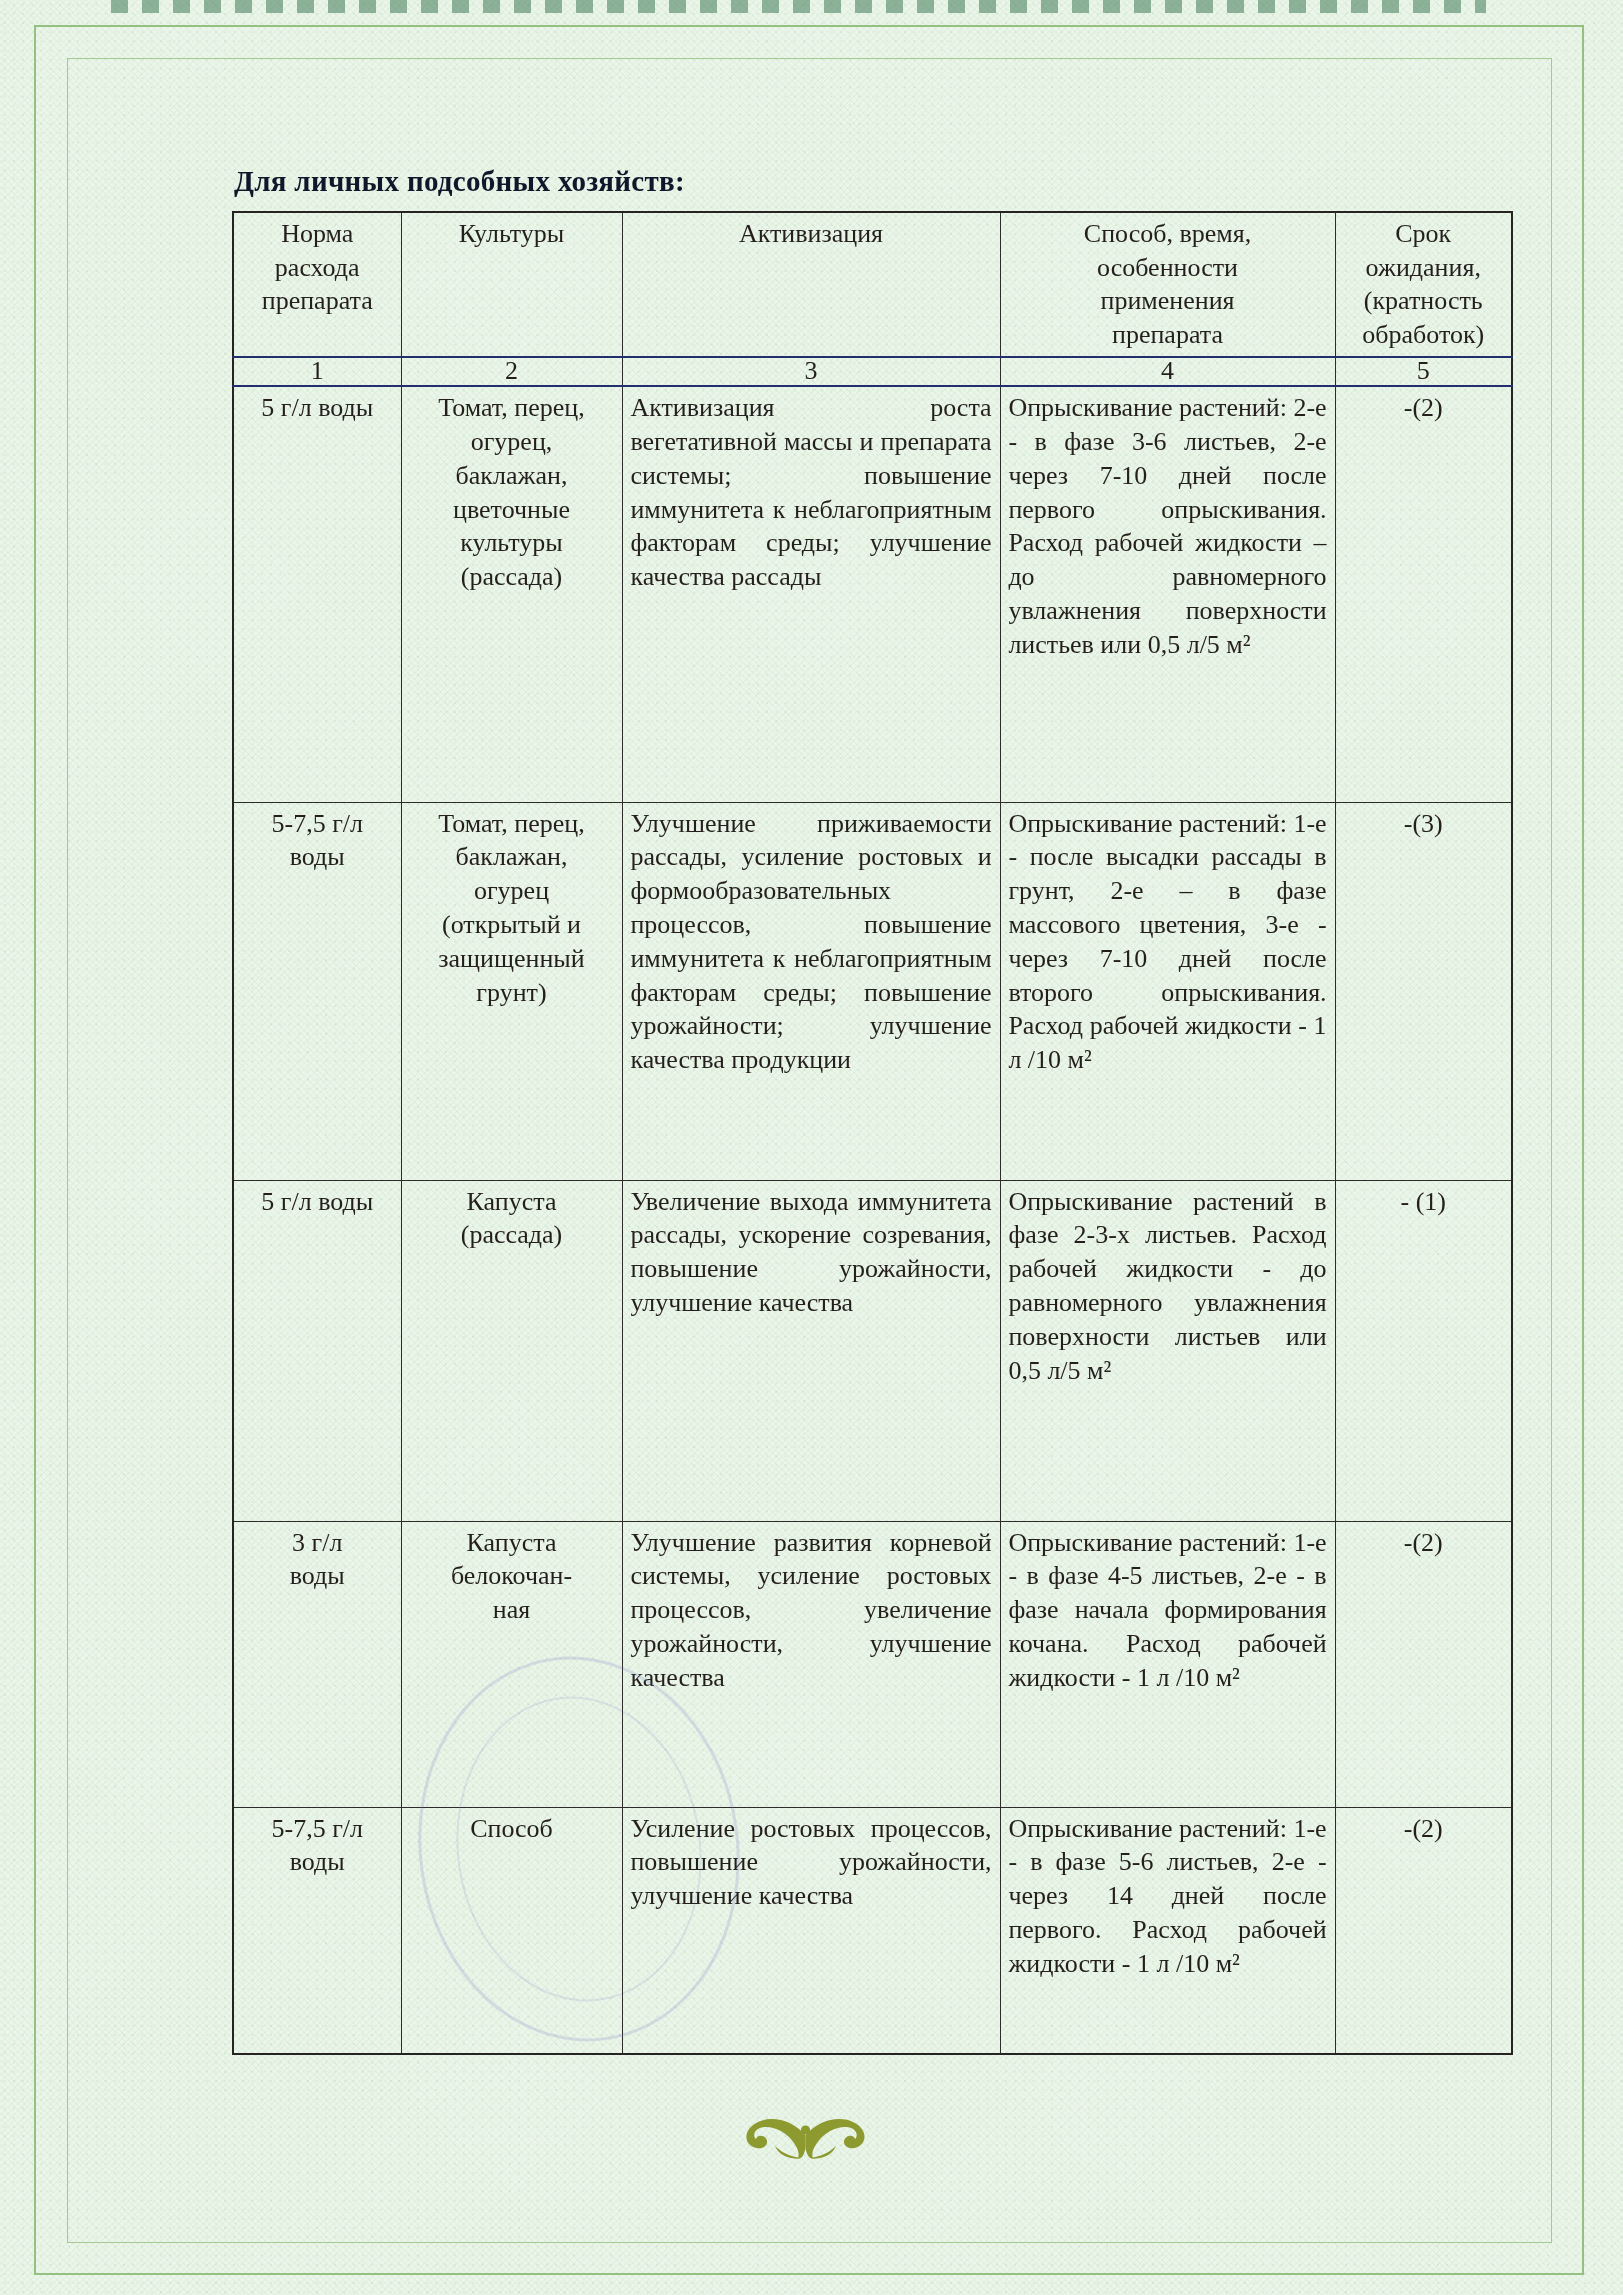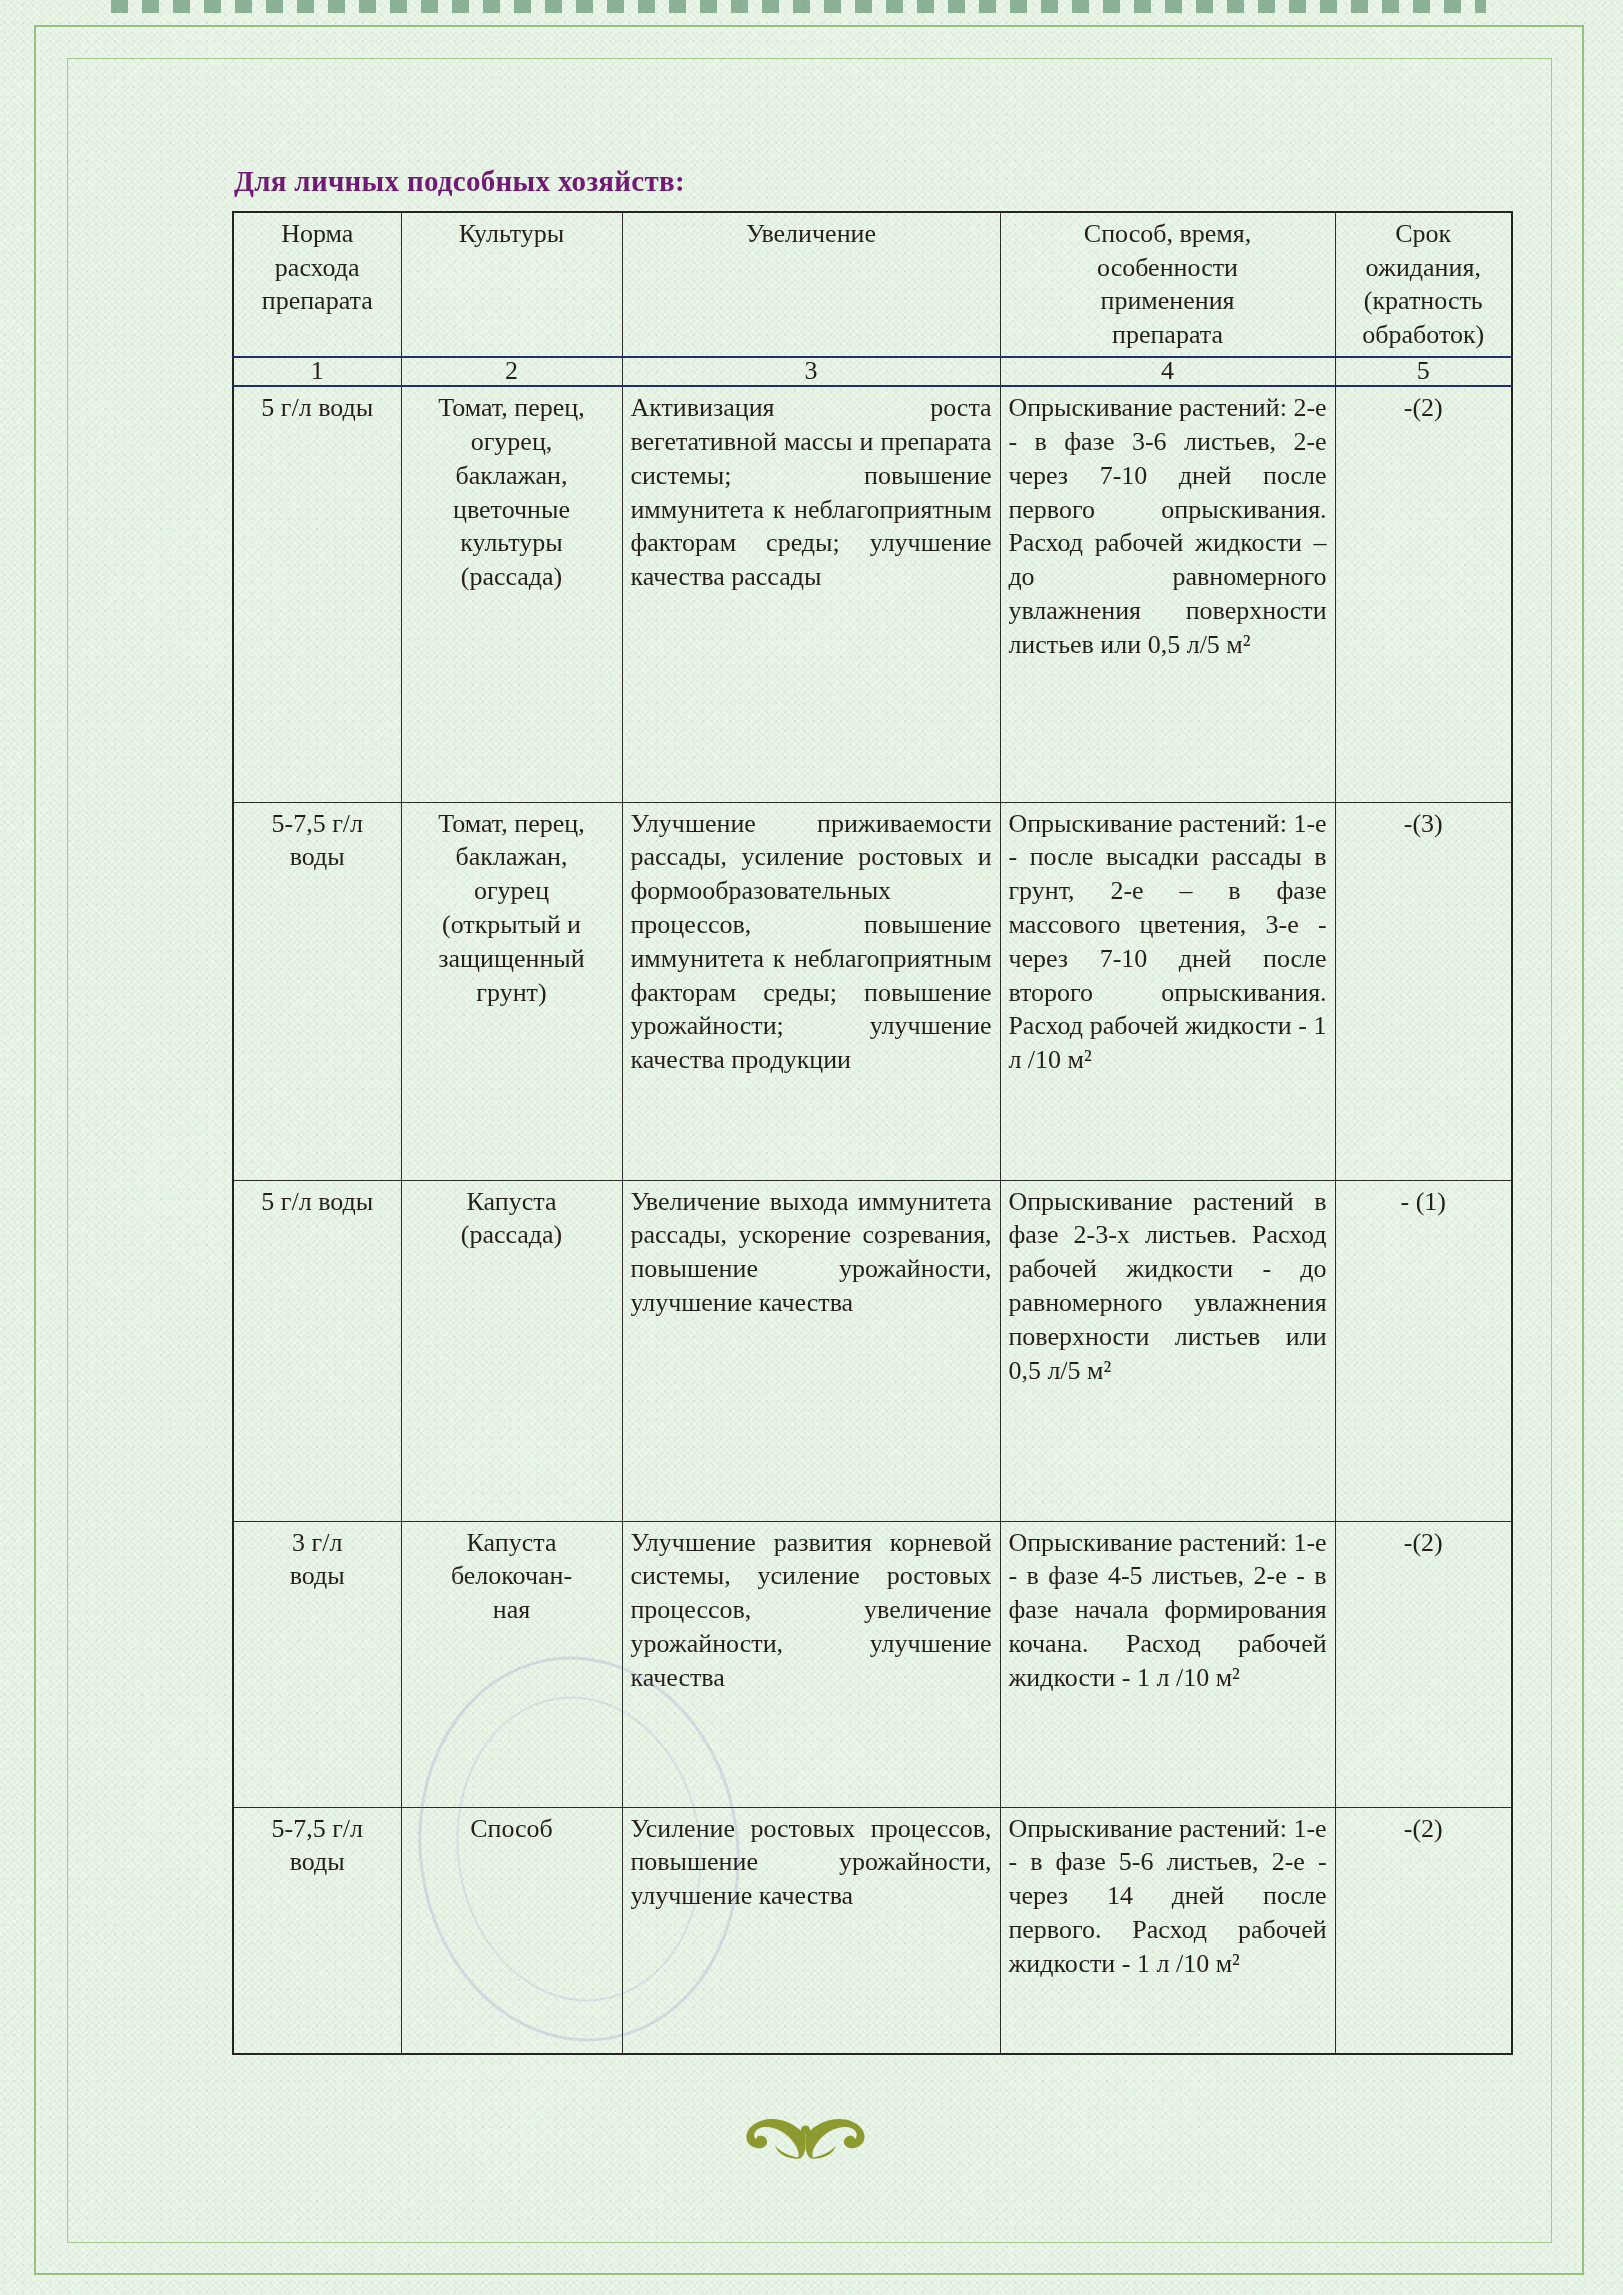--- a/index.html
+++ b/index.html
@@ -15,21 +15,21 @@
     color:#241f1c;
   }
   .top-strip{position:absolute;top:0;left:111px;right:137px;height:13px;
     background:repeating-linear-gradient(90deg,#2f6e49 0 17px,transparent 17px 31px);
     opacity:.5;}
   .frame-outer{position:absolute;left:34px;top:25px;right:39px;bottom:19.6px;
     border:2.6px solid #96c081;}
   .frame-inner{position:absolute;left:67px;top:58px;right:71px;bottom:52px;
     border:1.3px solid #a6c993;}
   .title{position:absolute;left:234px;top:165px;width:1283px;
-    font-size:29px;font-weight:bold;color:#701a75;letter-spacing:0.3px;}
+    font-size:29px;font-weight:bold;color:#0f172a;letter-spacing:0.3px;}
   table.main{position:absolute;left:232px;top:211px;border-collapse:collapse;
     table-layout:fixed;width:1280px;}
   table.main td,table.main th{border:1.3px solid #2e2c2a;vertical-align:top;
     font-size:26px;line-height:1.30;font-weight:normal;padding:3.9px 7.9px;
     background:transparent;overflow:hidden;}
   table.main{border:2px solid #262422;}
   col.c1{width:168px}col.c2{width:221px}col.c3{width:378px}col.c4{width:335px}col.c5{width:177px}
   tr.hdr{height:128px}
   tr.nums{height:25px}
   tr.r0{height:416px}tr.r1{height:378px}tr.r2{height:341px}tr.r3{height:286px}tr.r4{height:247px}
@@ -60,21 +60,21 @@
       <col class="c3">
       <col class="c4">
       <col class="c5">
     </colgroup>
   <tbody>
       <tr class="hdr">
     <th class="ctr pre">Норма
 расхода
 препарата</th>
     <th class="ctr pre">Культуры</th>
-    <th class="ctr pre">Увеличение</th>
+    <th class="ctr pre">Активизация</th>
     <th class="ctr pre">Способ, время,
 особенности
 применения
 препарата</th>
     <th class="ctr pre">Срок
 ожидания,
 (кратность
 обработок)</th>
   </tr>
   <tr class="nums">

